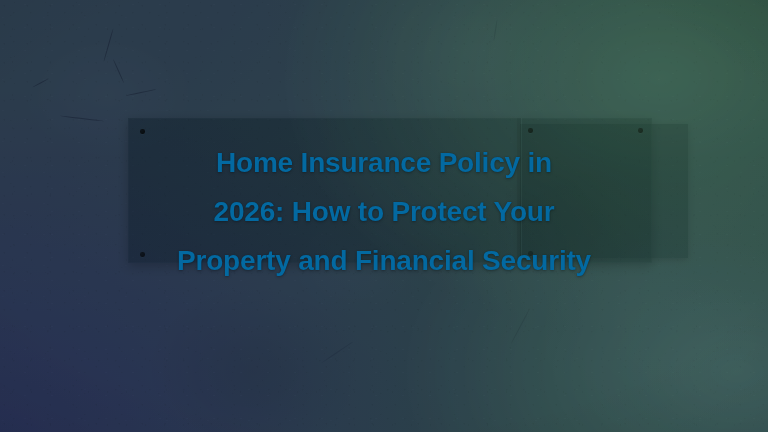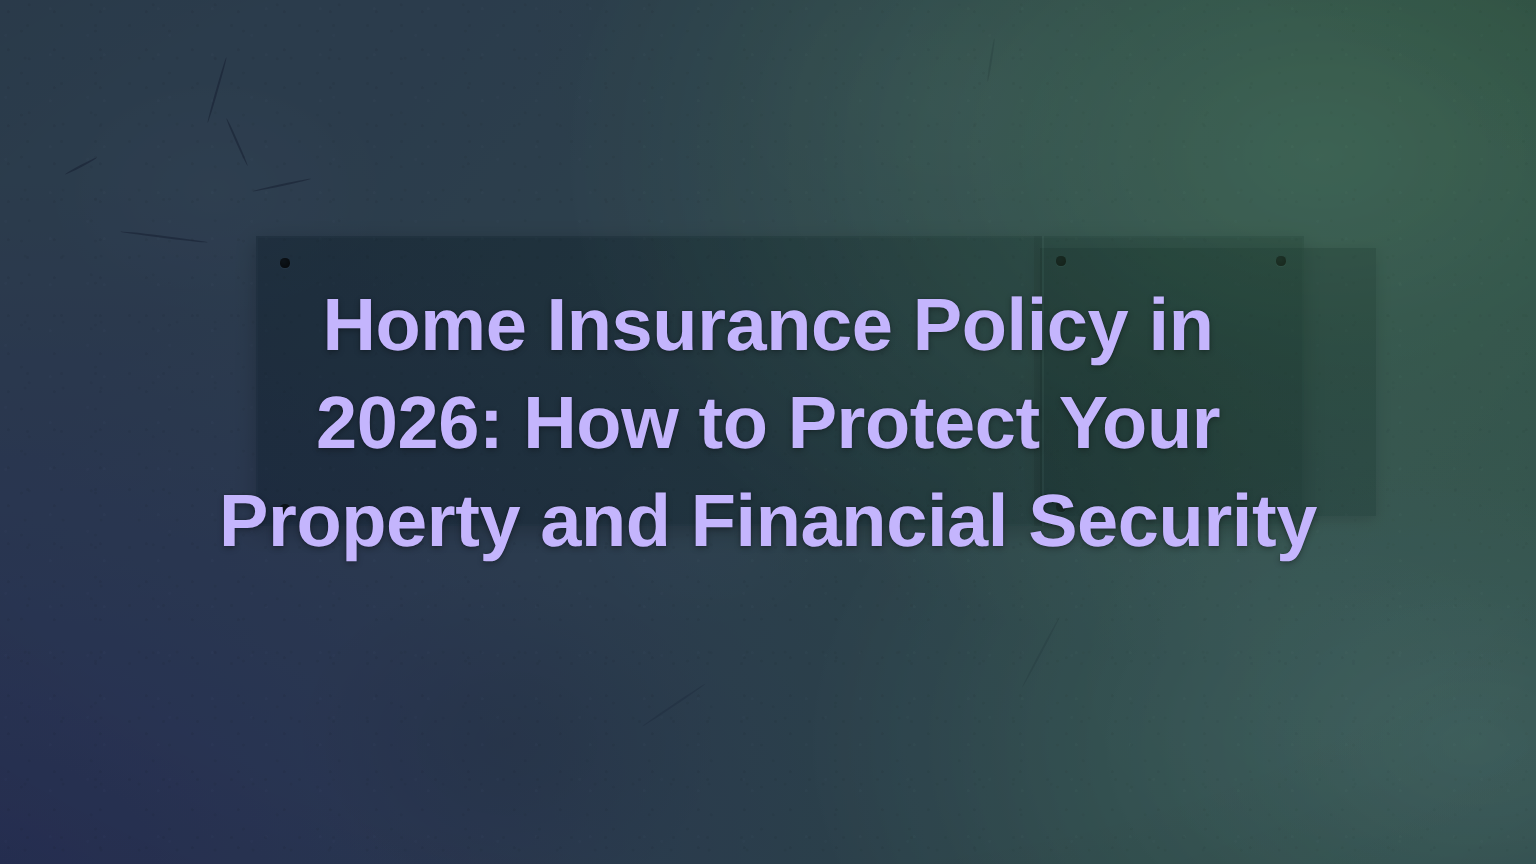--- a/index.html
+++ b/index.html
@@ -130,24 +130,24 @@
     background:radial-gradient(125% 125% at 50% 45%, rgba(0,0,0,0) 42%, rgba(0,0,0,.16) 100%);
   }
 
   
   #headline {
     position:absolute;
     left:0; right:0;
     top:138px;
     padding:0 24px;
     text-align:center;
-    color:#c4b5fd;
+    color:#0369a1;
     font-family:"Liberation Sans", sans-serif;
     font-weight:bold;
-    font-size:37px;
+    font-size:28px;
     line-height:49px;
     letter-spacing:-.2px;
     text-shadow:0 1px 3px rgba(0,0,0,.30), 0 0 1px rgba(0,0,0,.22);
     white-space:pre-line;
     user-select:none;
   }
 </style>
 </head>
 <body>
 

